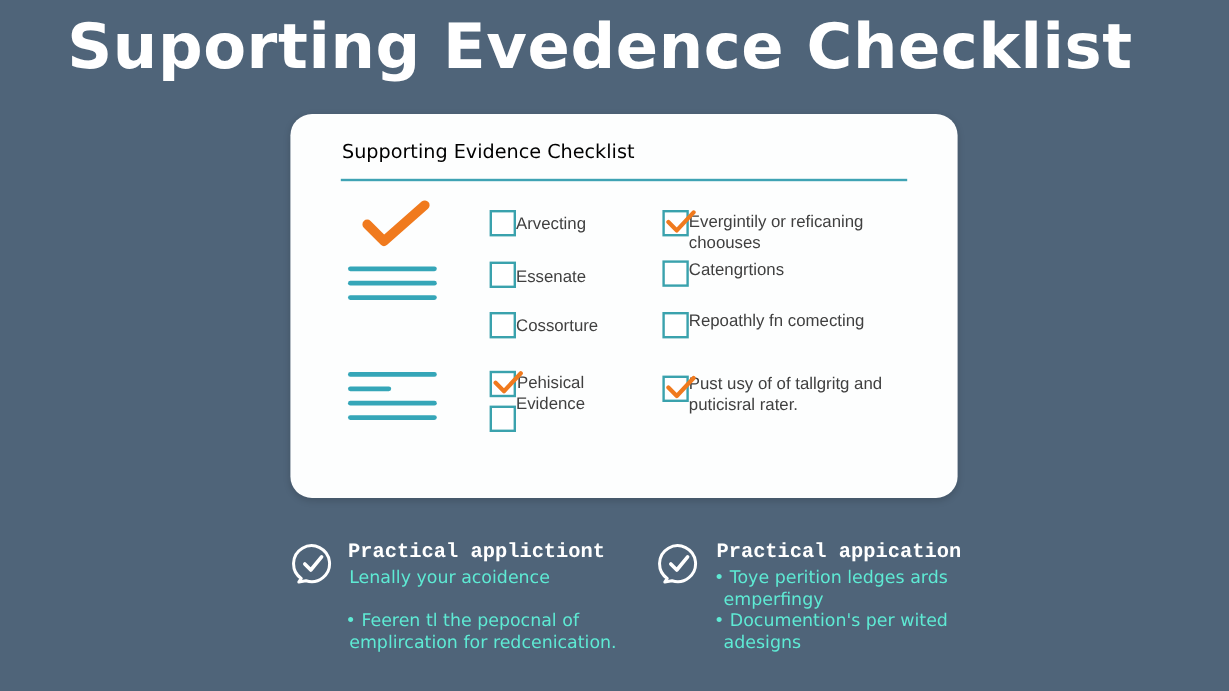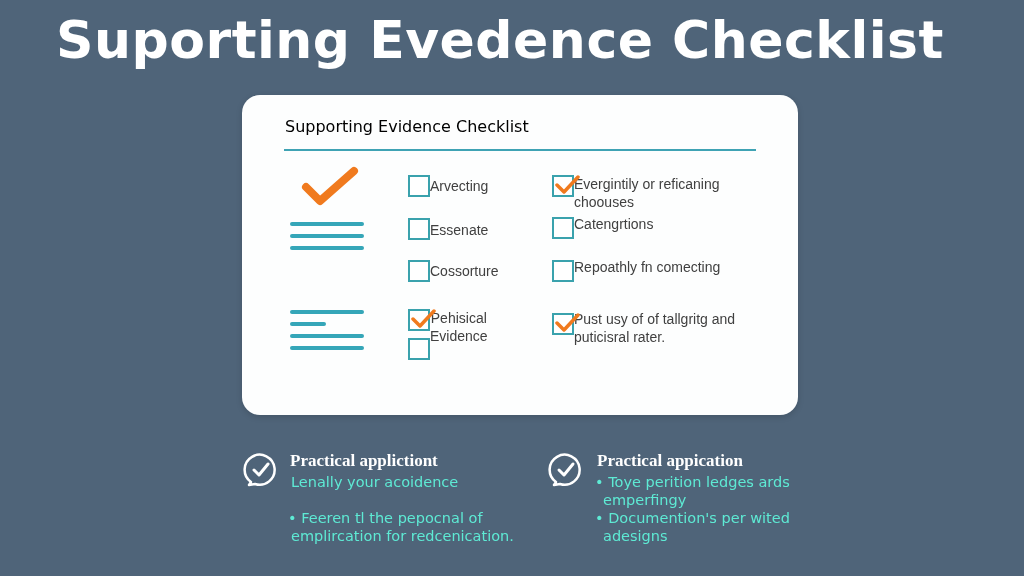--- a/index.html
+++ b/index.html
@@ -41,21 +41,21 @@
     }
     .box svg { position:absolute; left:0; top:-4px; width:26px; height:24px; }
     .label {
       margin-left:0; font-size:14px; color:#404040; line-height:18px;
       font-family:Liberation Sans, sans-serif;
     }
     .app-block { position:absolute; color:#fff; }
     .app-icon { position:absolute; width:36px; height:36px; }
     .app-title {
       position:absolute; font-weight:bold; font-size:17px; white-space:nowrap;
-      font-family:Liberation Serif, serif;
+      font-family:Liberation Mono, monospace;
     }
     .app-line {
       position:absolute; font-size:14.5px; white-space:nowrap; line-height:18px;
       font-family:"DejaVu Sans", sans-serif; color:#5eead4;
     }
   </style>
 </head>
 <body>
 
 <div class="main-title">Suporting Evedence Checklist</div>

